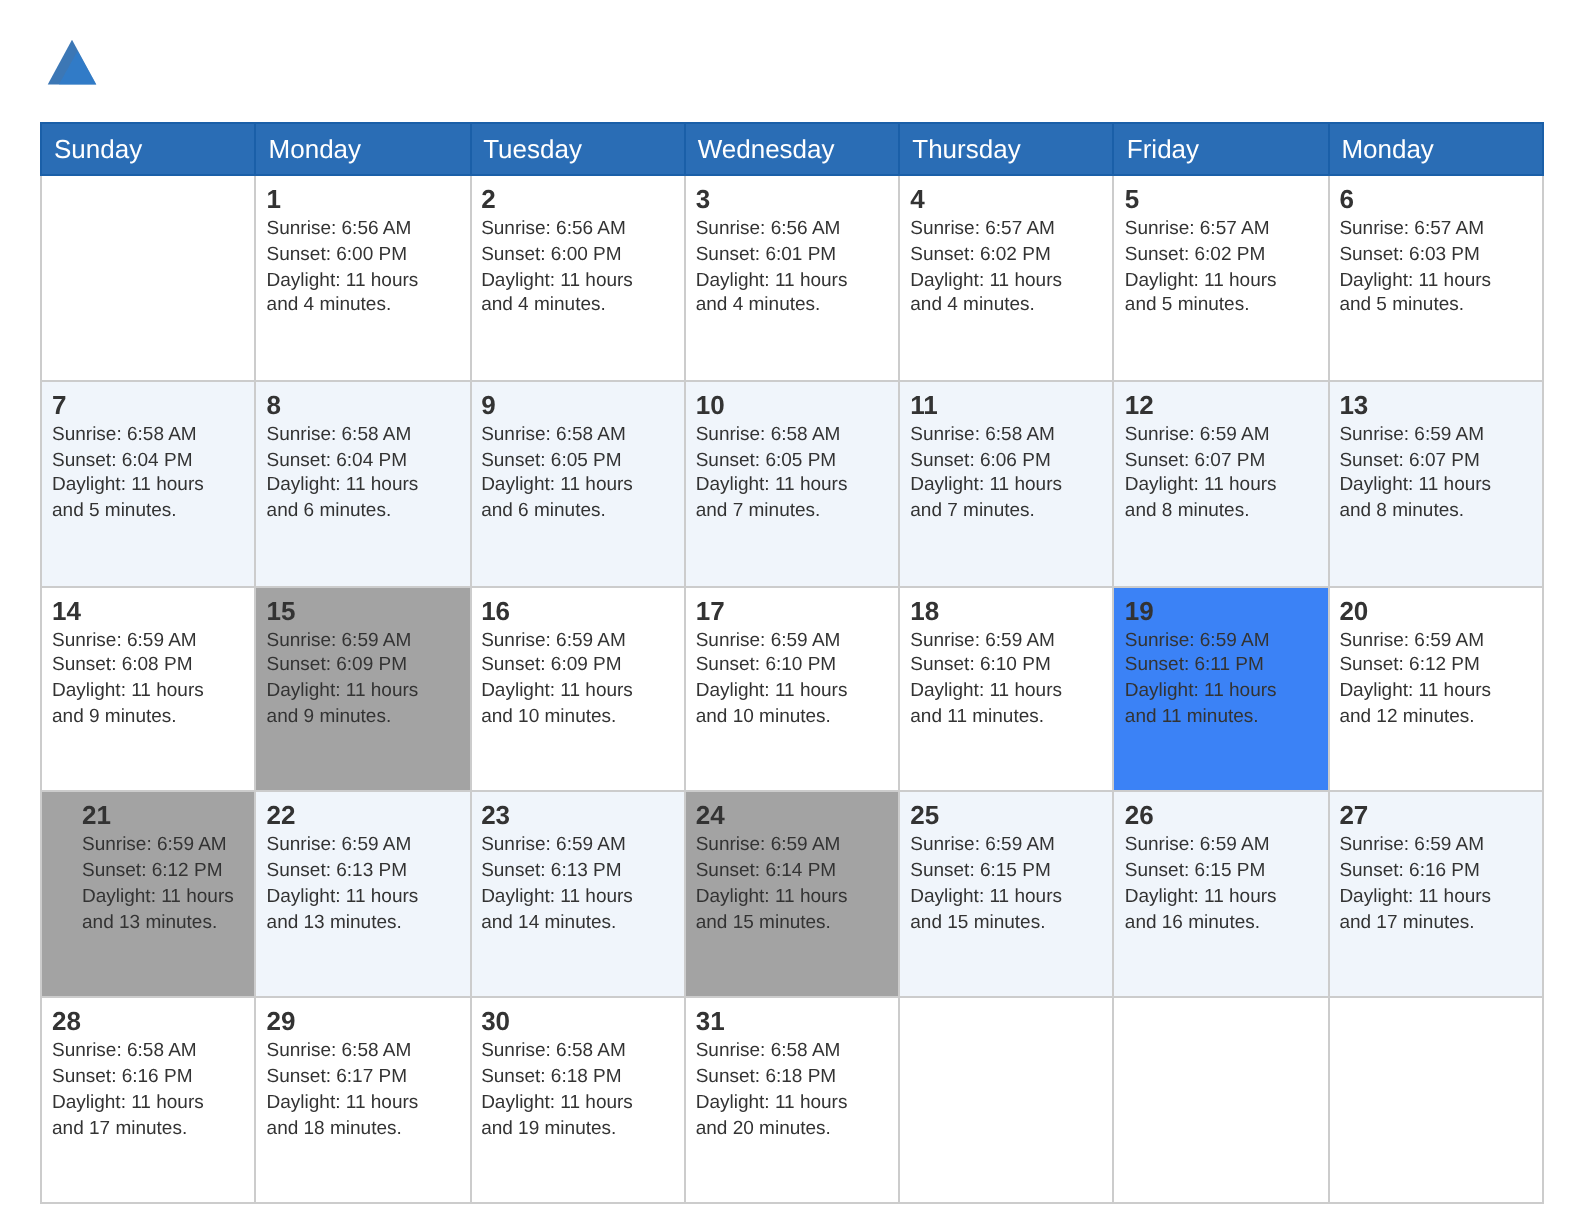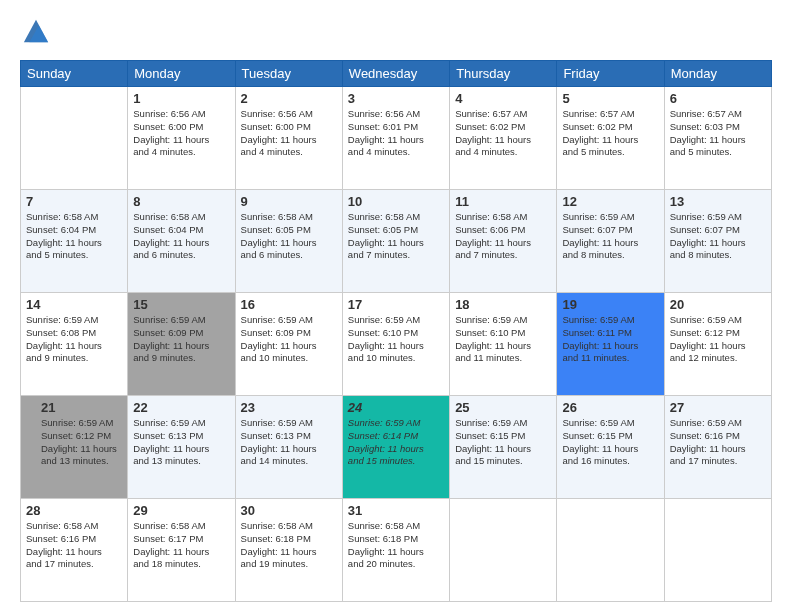--- a/index.html
+++ b/index.html
@@ -224,21 +224,21 @@
             <div class="day-info">Sunrise: 6:59 AM<br>Sunset: 6:12 PM<br>Daylight: 11 hours<br>and 13 minutes.</div>
           </td>
           <td style="background: rgb(240, 245, 251);">
             <span class="day-num">22</span>
             <div class="day-info">Sunrise: 6:59 AM<br>Sunset: 6:13 PM<br>Daylight: 11 hours<br>and 13 minutes.</div>
           </td>
           <td style="background: rgb(240, 245, 251);">
             <span class="day-num">23</span>
             <div class="day-info">Sunrise: 6:59 AM<br>Sunset: 6:13 PM<br>Daylight: 11 hours<br>and 14 minutes.</div>
           </td>
-          <td style="background: #14b8a6; font-style: italic;">
+          <td style="background: #a3a3a3;">
             <span class="day-num">24</span>
             <div class="day-info">Sunrise: 6:59 AM<br>Sunset: 6:14 PM<br>Daylight: 11 hours<br>and 15 minutes.</div>
           </td>
           <td style="background: rgb(240, 245, 251);">
             <span class="day-num">25</span>
             <div class="day-info">Sunrise: 6:59 AM<br>Sunset: 6:15 PM<br>Daylight: 11 hours<br>and 15 minutes.</div>
           </td>
           <td style="background: rgb(240, 245, 251);">
             <span class="day-num">26</span>
             <div class="day-info">Sunrise: 6:59 AM<br>Sunset: 6:15 PM<br>Daylight: 11 hours<br>and 16 minutes.</div>

